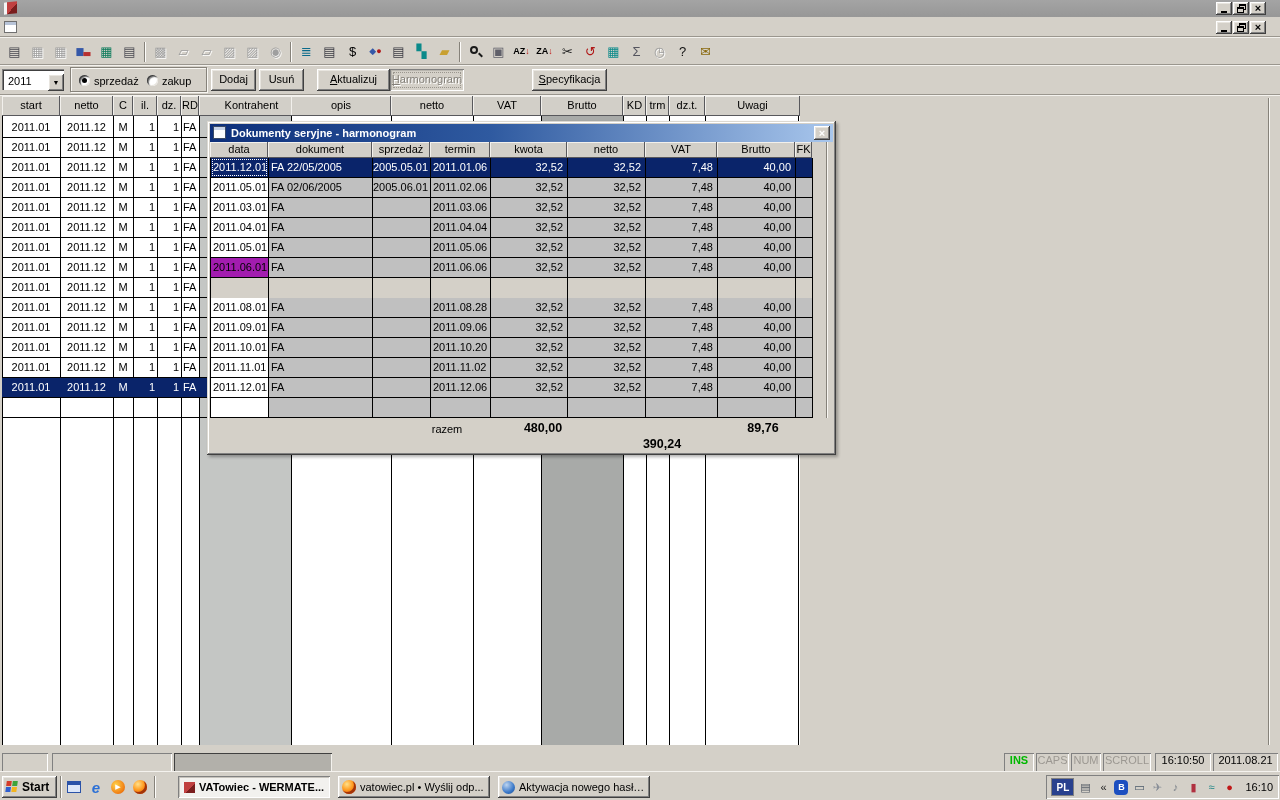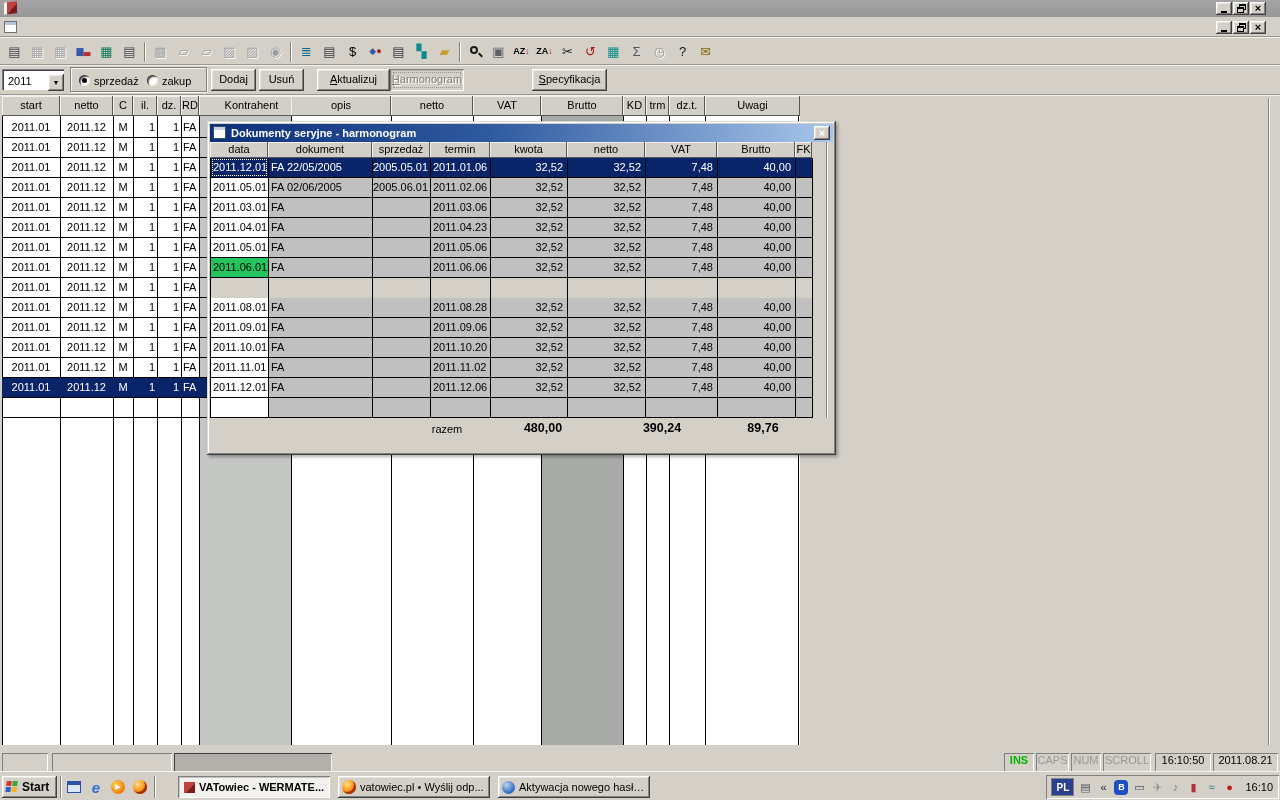--- a/index.html
+++ b/index.html
@@ -439,42 +439,42 @@
           <span class="dcell" style="left: 361px; width: 77px; text-align: right; background: rgb(192, 192, 192); padding-right: 4px;">32,52</span>
           <span class="dcell" style="left: 439px; width: 71px; text-align: right; background: rgb(192, 192, 192); padding-right: 4px;">7,48</span>
           <span class="dcell" style="left: 511px; width: 77px; text-align: right; background: rgb(192, 192, 192); padding-right: 4px;">40,00</span>
           <span class="dcell" style="left: 589px; width: 16px; text-align: left; background: rgb(192, 192, 192); padding-left: 2px;"></span>
         </div>
         <div class="drow" style="top: 97px;">
           <div style="position: absolute; left: 3px; top: 19px; width: 603px; height: 1px; background: rgb(0, 0, 0);"></div>
           <span class="dcell" style="left: 4px; width: 57px; text-align: left; background: rgb(255, 255, 255); padding-left: 2px;">2011.04.01</span>
           <span class="dcell" style="left: 62px; width: 103px; text-align: left; background: rgb(192, 192, 192); padding-left: 2px;">FA</span>
           <span class="dcell" style="left: 166px; width: 57px; text-align: right; background: rgb(192, 192, 192); padding-right: 4px;"></span>
-          <span class="dcell" style="left: 224px; width: 59px; text-align: left; background: rgb(192, 192, 192); padding-left: 2px;">2011.04.23</span>
+          <span class="dcell" style="left: 224px; width: 59px; text-align: left; background: rgb(192, 192, 192); padding-left: 2px;">2011.04.04</span>
           <span class="dcell" style="left: 284px; width: 76px; text-align: right; background: rgb(192, 192, 192); padding-right: 4px;">32,52</span>
           <span class="dcell" style="left: 361px; width: 77px; text-align: right; background: rgb(192, 192, 192); padding-right: 4px;">32,52</span>
           <span class="dcell" style="left: 439px; width: 71px; text-align: right; background: rgb(192, 192, 192); padding-right: 4px;">7,48</span>
           <span class="dcell" style="left: 511px; width: 77px; text-align: right; background: rgb(192, 192, 192); padding-right: 4px;">40,00</span>
           <span class="dcell" style="left: 589px; width: 16px; text-align: left; background: rgb(192, 192, 192); padding-left: 2px;"></span>
         </div>
         <div class="drow" style="top: 117px;">
           <div style="position: absolute; left: 3px; top: 19px; width: 603px; height: 1px; background: rgb(0, 0, 0);"></div>
           <span class="dcell" style="left: 4px; width: 57px; text-align: left; background: rgb(255, 255, 255); padding-left: 2px;">2011.05.01</span>
           <span class="dcell" style="left: 62px; width: 103px; text-align: left; background: rgb(192, 192, 192); padding-left: 2px;">FA</span>
           <span class="dcell" style="left: 166px; width: 57px; text-align: right; background: rgb(192, 192, 192); padding-right: 4px;"></span>
           <span class="dcell" style="left: 224px; width: 59px; text-align: left; background: rgb(192, 192, 192); padding-left: 2px;">2011.05.06</span>
           <span class="dcell" style="left: 284px; width: 76px; text-align: right; background: rgb(192, 192, 192); padding-right: 4px;">32,52</span>
           <span class="dcell" style="left: 361px; width: 77px; text-align: right; background: rgb(192, 192, 192); padding-right: 4px;">32,52</span>
           <span class="dcell" style="left: 439px; width: 71px; text-align: right; background: rgb(192, 192, 192); padding-right: 4px;">7,48</span>
           <span class="dcell" style="left: 511px; width: 77px; text-align: right; background: rgb(192, 192, 192); padding-right: 4px;">40,00</span>
           <span class="dcell" style="left: 589px; width: 16px; text-align: left; background: rgb(192, 192, 192); padding-left: 2px;"></span>
         </div>
         <div class="drow" style="top: 137px;">
           <div style="position: absolute; left: 3px; top: 19px; width: 603px; height: 1px; background: rgb(0, 0, 0);"></div>
-          <span class="dcell" style="left: 4px; width: 57px; text-align: left; background: #22c55e; padding-left: 2px;">2011.06.01</span>
+          <span class="dcell" style="left: 4px; width: 57px; text-align: left; background: #a21caf; padding-left: 2px;">2011.06.01</span>
           <span class="dcell" style="left: 62px; width: 103px; text-align: left; background: rgb(192, 192, 192); padding-left: 2px;">FA</span>
           <span class="dcell" style="left: 166px; width: 57px; text-align: right; background: rgb(192, 192, 192); padding-right: 4px;"></span>
           <span class="dcell" style="left: 224px; width: 59px; text-align: left; background: rgb(192, 192, 192); padding-left: 2px;">2011.06.06</span>
           <span class="dcell" style="left: 284px; width: 76px; text-align: right; background: rgb(192, 192, 192); padding-right: 4px;">32,52</span>
           <span class="dcell" style="left: 361px; width: 77px; text-align: right; background: rgb(192, 192, 192); padding-right: 4px;">32,52</span>
           <span class="dcell" style="left: 439px; width: 71px; text-align: right; background: rgb(192, 192, 192); padding-right: 4px;">7,48</span>
           <span class="dcell" style="left: 511px; width: 77px; text-align: right; background: rgb(192, 192, 192); padding-right: 4px;">40,00</span>
           <span class="dcell" style="left: 589px; width: 16px; text-align: left; background: rgb(192, 192, 192); padding-left: 2px;"></span>
         </div>
         <div class="drow" style="top: 149px; margin-top: 28px;">
@@ -558,21 +558,21 @@
           <span class="dcell" style="left: 284px; width: 76px; text-align: right; background: rgb(192, 192, 192); padding-right: 4px;"></span>
           <span class="dcell" style="left: 361px; width: 77px; text-align: right; background: rgb(192, 192, 192); padding-right: 4px;"></span>
           <span class="dcell" style="left: 439px; width: 71px; text-align: right; background: rgb(192, 192, 192); padding-right: 4px;"></span>
           <span class="dcell" style="left: 511px; width: 77px; text-align: right; background: rgb(192, 192, 192); padding-right: 4px;"></span>
           <span class="dcell" style="left: 589px; width: 16px; text-align: left; background: rgb(192, 192, 192); padding-left: 2px;"></span>
         </div>
         <div style="position: absolute; left: 619px; top: 21px; width: 2px; height: 276px; border-left: 1px solid rgb(134, 130, 122); border-right: 1px solid rgb(248, 246, 242);"></div>
       </div>
     <span class="abs" style="left:210px;top:302px;width:60px;text-align:center">razem</span>
     <span class="dlg-footer-num" style="left:291px;top:300px">480,00</span>
-    <span class="dlg-footer-num" style="left:410px;top:300px">390,24</span>
+    <span class="dlg-footer-num" style="left:410px;top:316px">390,24</span>
     <span class="dlg-footer-num" style="left:511px;top:300px">89,76</span>
   </div>
 
   <div class="abs statusbar">
     <span class="spanel sunken" style="left:2px;width:46px"></span>
     <span class="spanel sunken" style="left:52px;width:120px"></span>
     <span class="spanel" style="left:174px;width:158px;background:#b2b0aa;box-shadow:inset 1px 1px 0 #404040, inset -1px -1px 0 #f4f2ee"></span>
     <span id="status-keys"><span class="spanel sunken" style="left: 1004px; width: 30px; color: rgb(0, 184, 0); font-weight: bold;">INS</span><span class="spanel sunken" style="left: 1036px; width: 33px; color: rgb(156, 152, 146);">CAPS</span><span class="spanel sunken" style="left: 1071px; width: 30px; color: rgb(156, 152, 146);">NUM</span><span class="spanel sunken" style="left: 1103px; width: 48px; color: rgb(156, 152, 146);">SCROLL</span></span>
     <span class="spanel sunken" style="left:1155px;width:56px">16:10:50</span>
     <span class="spanel sunken" style="left:1213px;width:65px">2011.08.21</span>

